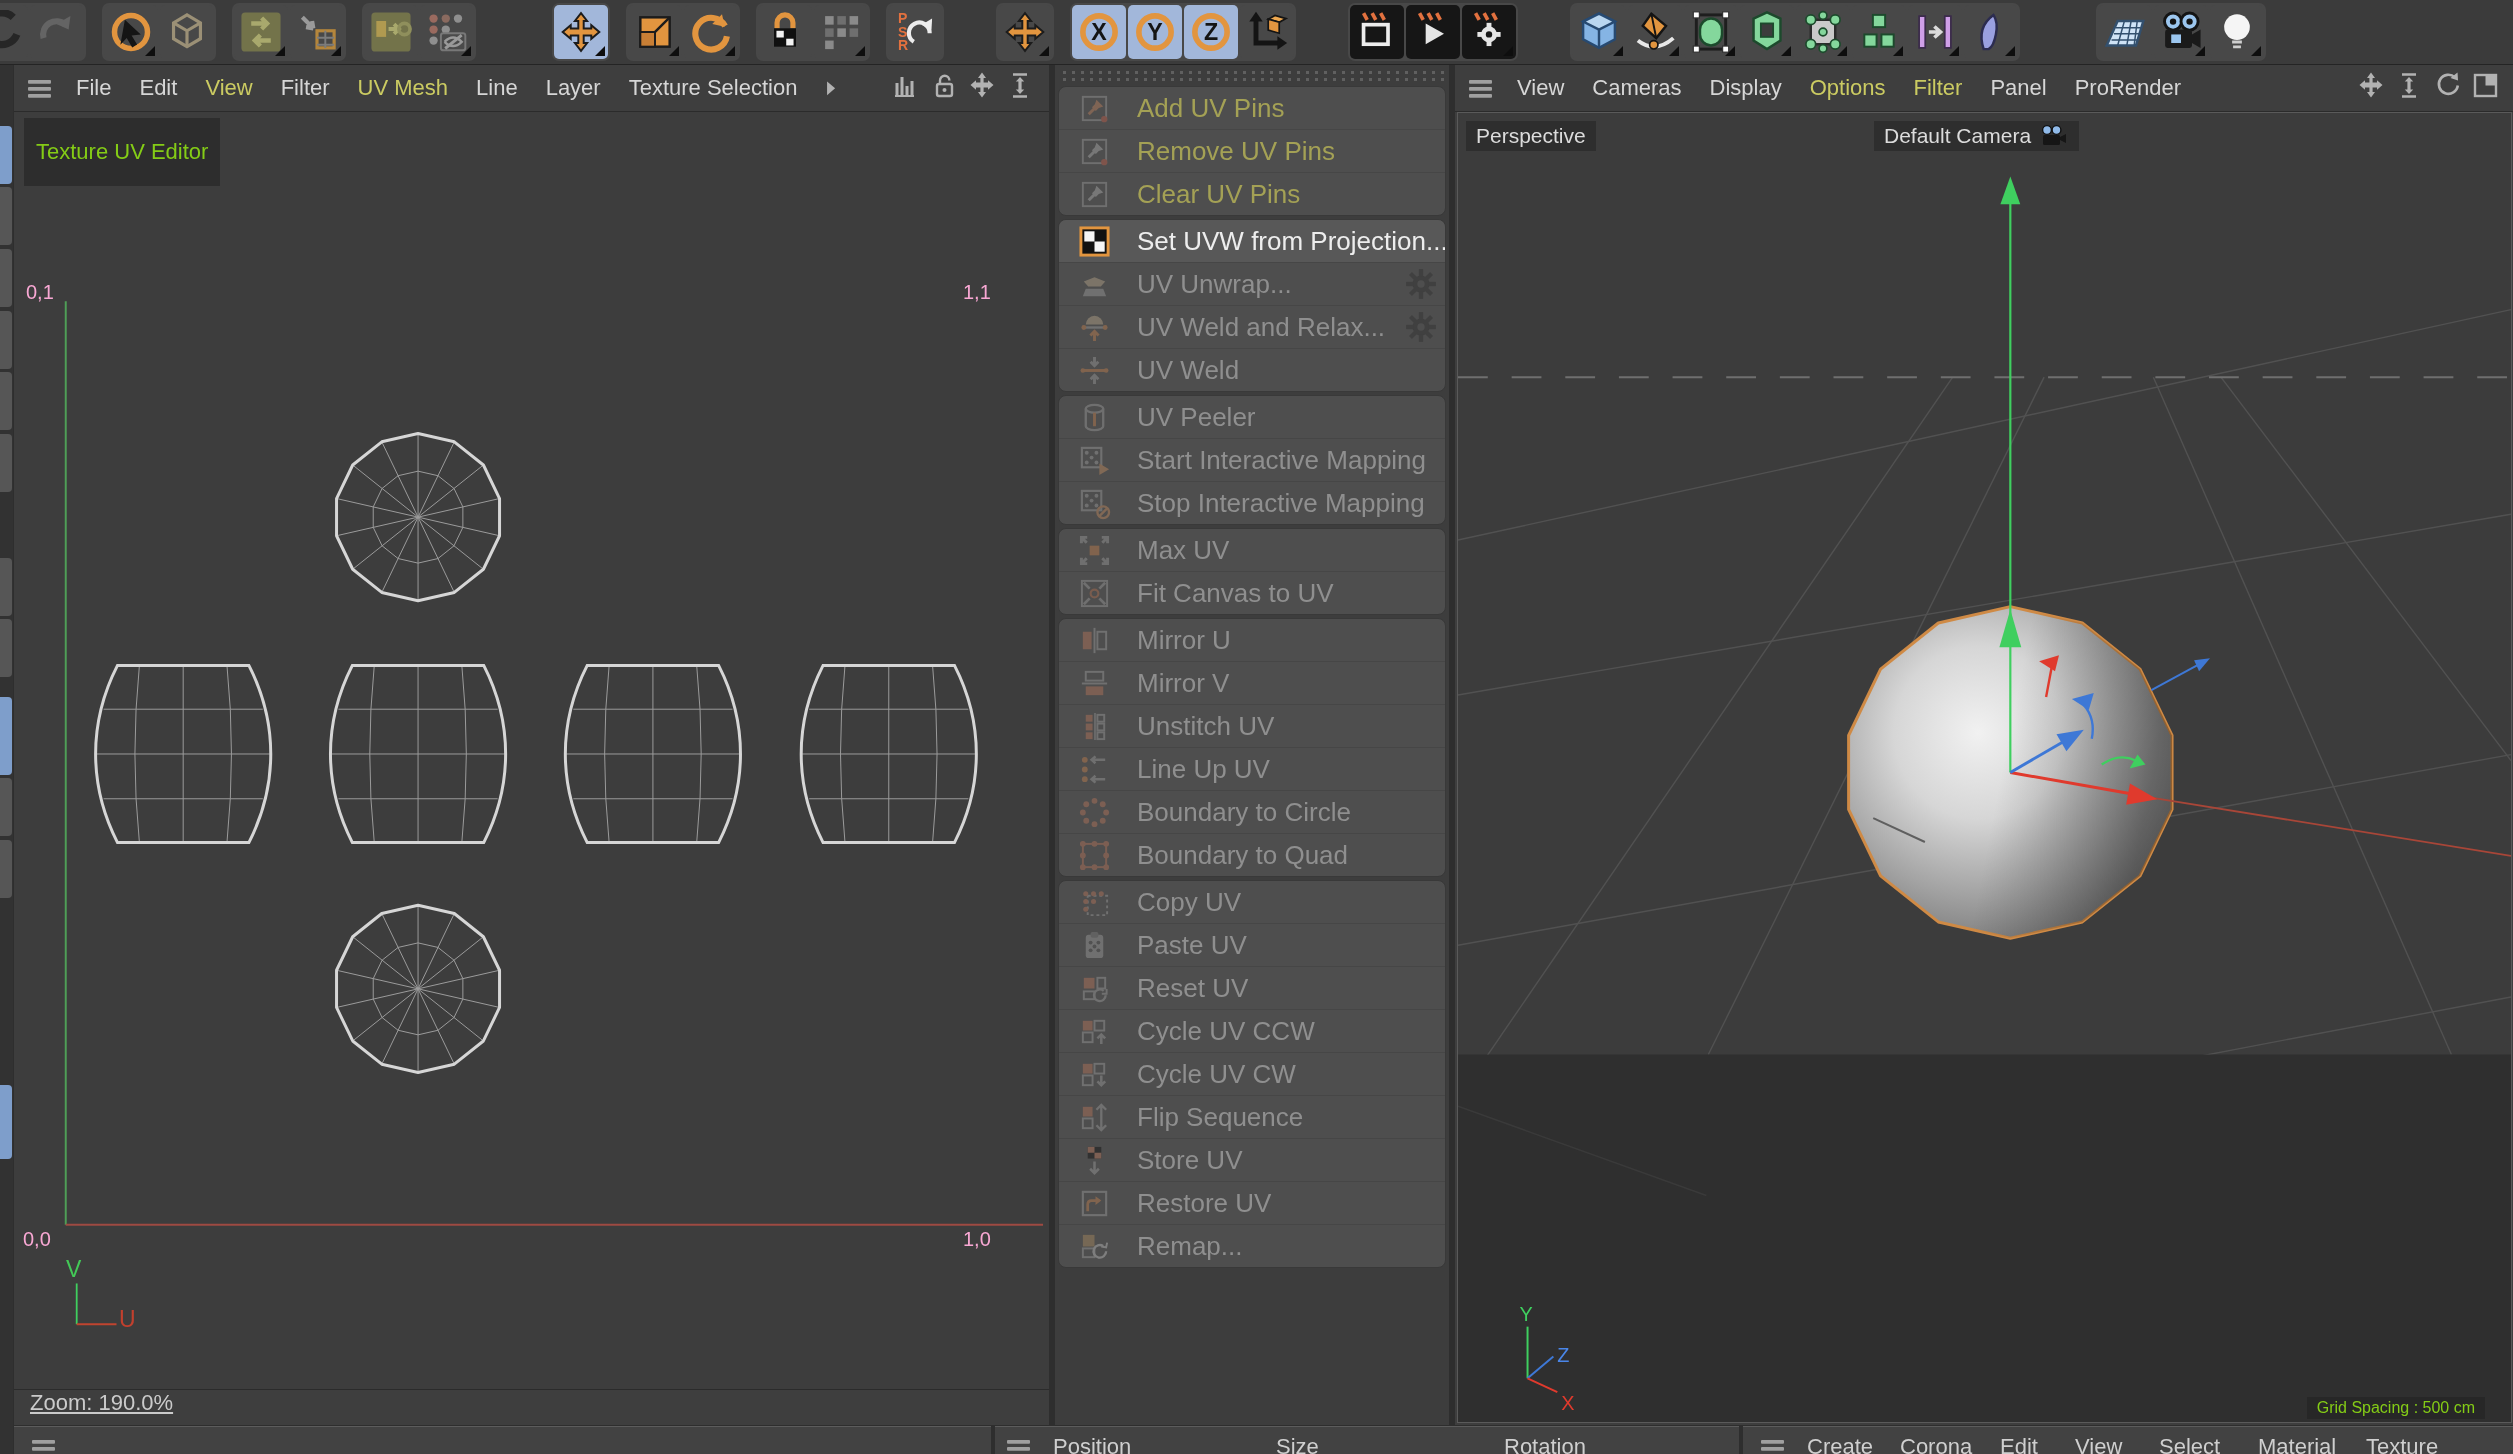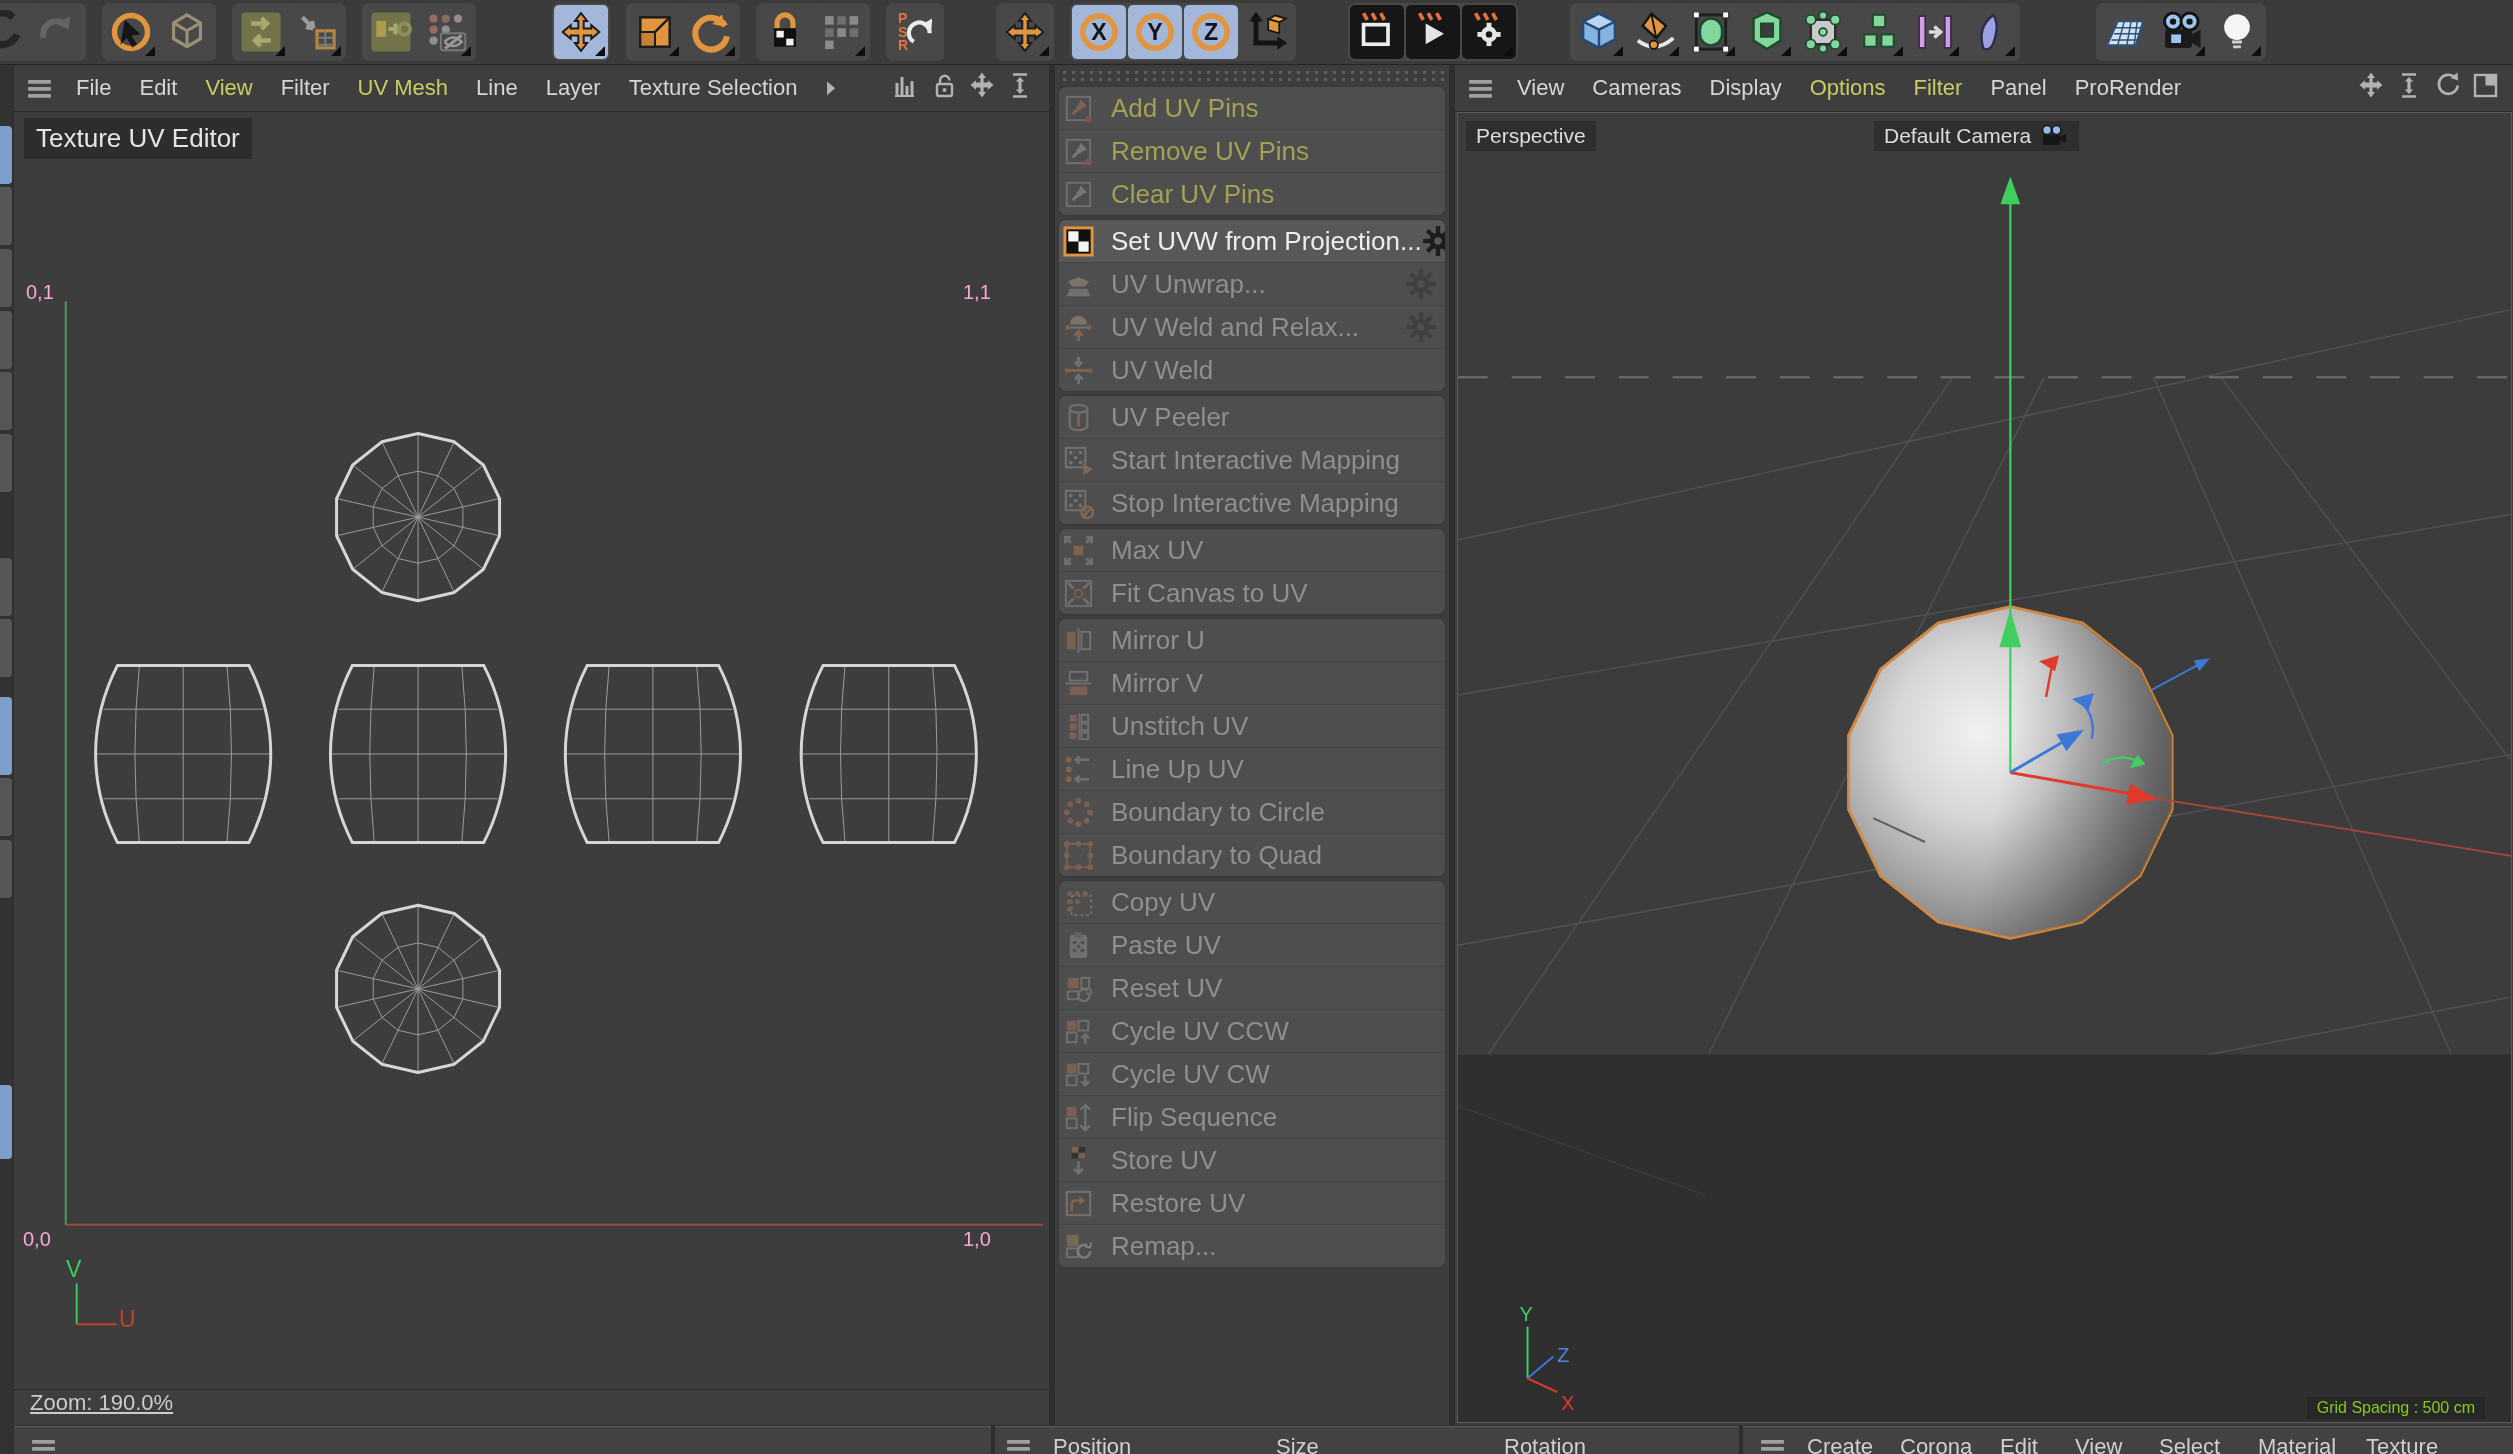--- a/index.html
+++ b/index.html
@@ -35,35 +35,35 @@
   .ovf{display:flex;align-items:center;padding:0 8px;}
   .ovf svg{width:22px;height:22px;}
   .micons{margin-left:auto;display:flex;gap:8px;align-items:center;padding-right:4px;}
   .micons svg{width:30px;height:30px;}
 
   
   .uv-panel{position:absolute;left:14px;top:65px;width:1035px;height:1360px;background:#3d3d3d;
             display:flex;flex-direction:column;}
   .uv-canvas{position:relative;flex:1;background:#3d3d3d;overflow:hidden;}
   .uv-canvas svg{position:absolute;left:0;top:0;}
-  .uv-tooltip{position:absolute;left:10px;top:6px;background:#2d2d2d;color:#e5e5e5;
-              font-size:26px;padding:5px 12px;}
+  .uv-tooltip{position:absolute;left:10px;top:6px;background:#2d2d2d;color:#84cc16;
+              font-size:22px;padding:21px 12px;}
   .corner{position:absolute;font-size:20px;color:#f9a8d4;}
   .axisV{position:absolute;left:52px;top:1144px;color:#43c957;font-size:23px;}
   .axisU{position:absolute;left:105px;top:1194px;color:#c2402e;font-size:23px;}
   .statusbar{flex:0 0 35px;border-top:1px solid #2b2b2b;display:flex;align-items:flex-start;
              padding-left:16px;font-size:22px;color:#cbcbcb;background:#3e3e3e;text-decoration:underline;}
 
   
   .palette{position:absolute;left:1055px;top:65px;width:394px;height:1360px;background:#3d3d3d;}
   .grip{height:15px;margin:3px 3px 2px 3px;
         background-image:radial-gradient(circle,#606060 1.7px,transparent 1.9px);
         background-size:9px 7px;background-position:2px 1px;}
   .pgroup{margin:3px 3px;background:#4e4e4e;border:1px solid #393939;border-radius:8px;overflow:hidden;}
-  .prow{height:42px;display:flex;align-items:center;padding:0 8px 0 1px;border-top:1px solid #464646;}
+  .prow{height:42px;display:flex;align-items:center;padding:0 8px 0 17px;border-top:1px solid #464646;gap:10px;}
   .prow:first-child{border-top:none;}
   .prow.bright{background:#585858;}
   .picon{width:36px;height:36px;margin-right:15px;display:flex;align-items:center;justify-content:center;flex:0 0 36px;}
   .picon svg{width:33px;height:33px;}
   .prow.dim .picon{opacity:.45;}
   .prow.yellow .picon{opacity:.55;}
   .plabel{font-size:26px;white-space:nowrap;}
   .prow.yellow .plabel{color:#a4a155;}
   .prow.dim .plabel{color:#8f8f8f;}
   .prow.bright .plabel{color:#ededed;}

